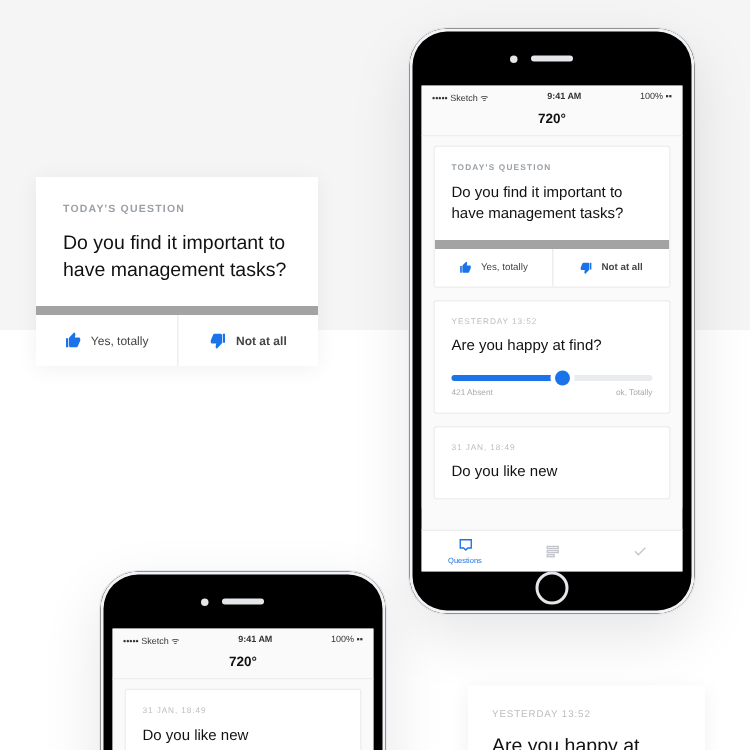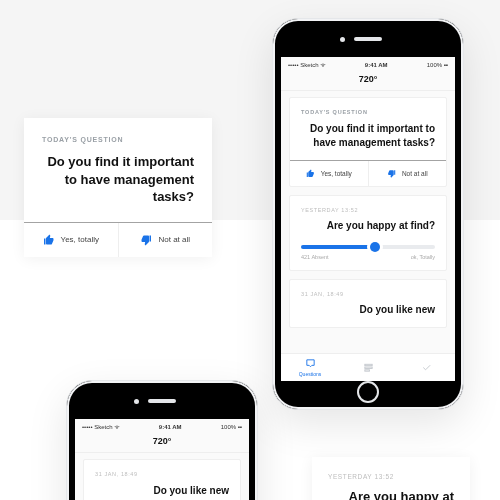--- a/index.html
+++ b/index.html
@@ -16,28 +16,28 @@
     background: #fff;
     box-shadow: 0 2px 14px rgba(0,0,0,0.06);
     position: absolute;
   }
   .card-1 { left: 24px; top: 118px; width: 188px; padding: 18px 18px 0 18px; }
   .eyebrow {
     font-size: 7px; letter-spacing: 0.8px; color: #9aa0a6; text-transform: uppercase; font-weight: 600;
     margin-bottom: 10px;
   }
   .q {
-    font-size: 13px; font-weight: 700; line-height: 1.35; color: #111; margin-bottom: 16px; text-align: right;
-  }
-  .answers { display: flex; border-top: 1px solid #a3a3a3; margin: 0 -18px; }
+    font-size: 13px; font-weight: 400; line-height: 1.35; color: #111; margin-bottom: 16px;
+  }
+  .answers { display: flex; border-top: 6px solid #a3a3a3; margin: 0 -18px; }
   .ans {
     flex: 1; display: flex; align-items: center; justify-content: center; gap: 6px;
     padding: 11px 4px; font-size: 8px; color: #444; cursor: pointer;
   }
-  .ans + .ans { border-left: 1px solid #eee; }
+  .ans + .ans { border-left: 1px solid #eee; font-weight: bold; }
   .thumb { width: 12px; height: 12px; display: inline-block; }
 
   
   .phone {
     position: absolute; background: #000000; border: 1px solid #e5e7ea;
     border-radius: 26px; box-shadow: 0 14px 40px rgba(0,0,0,0.10), inset 0 0 0 2px #f2f3f5;
     padding: 38px 8px 30px 8px;
   }
   .phone .speaker {
     position: absolute; top: 18px; left: 50%; transform: translateX(-50%);

